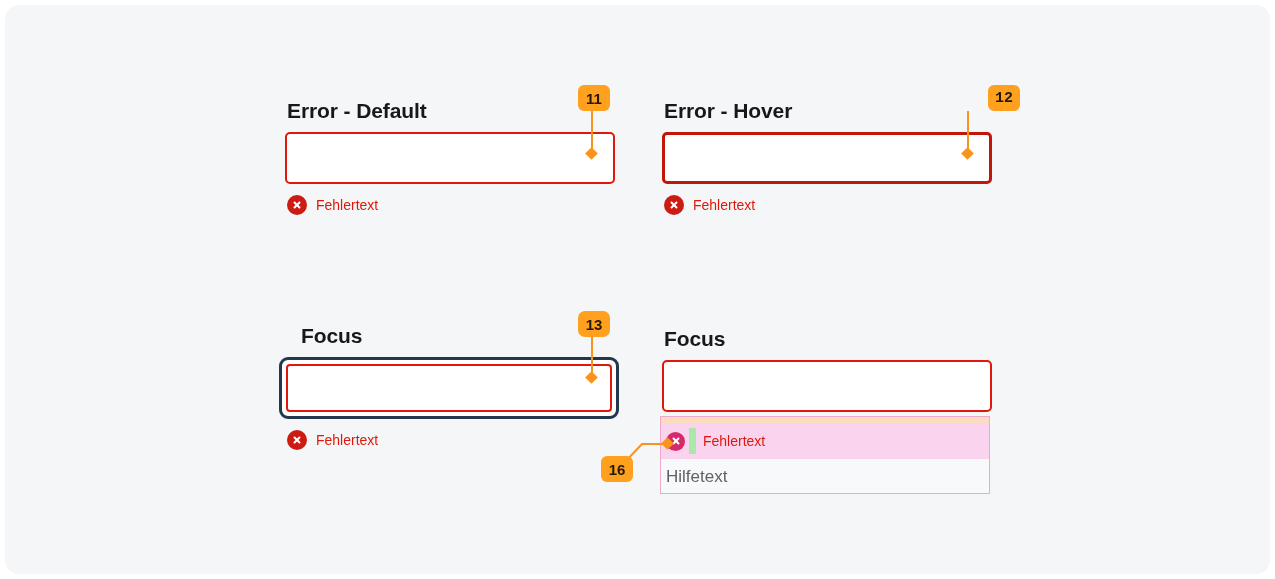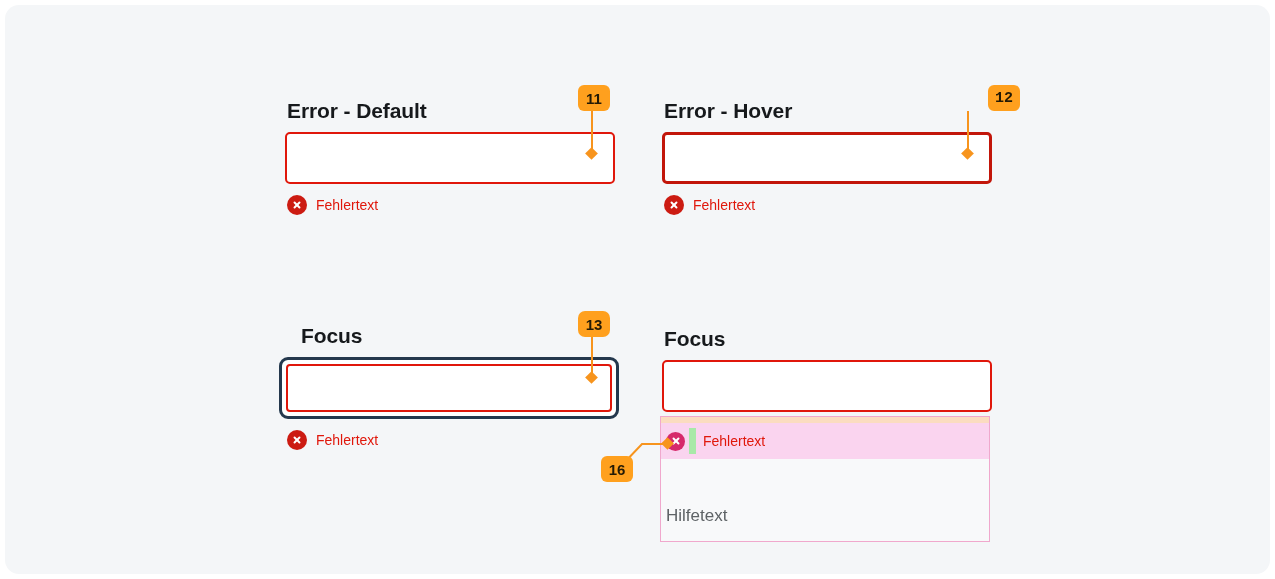--- a/index.html
+++ b/index.html
@@ -139,23 +139,23 @@
     flex: 0 0 auto;
   }
   .sel-row-error .error-icon {
     width: 19px;
     height: 19px;
     background: #d6296b;
   }
   .sel-row-help {
     height: 34px;
     display: flex;
+    align-items: center;
     padding-left: 5px;
     box-sizing: border-box;
-    margin-top: 48px;
   }
   .help-text {
     font-size: 17px;
     color: #5e6366;
     line-height: 1;
   }
 
   
   .badge {
     position: absolute;

